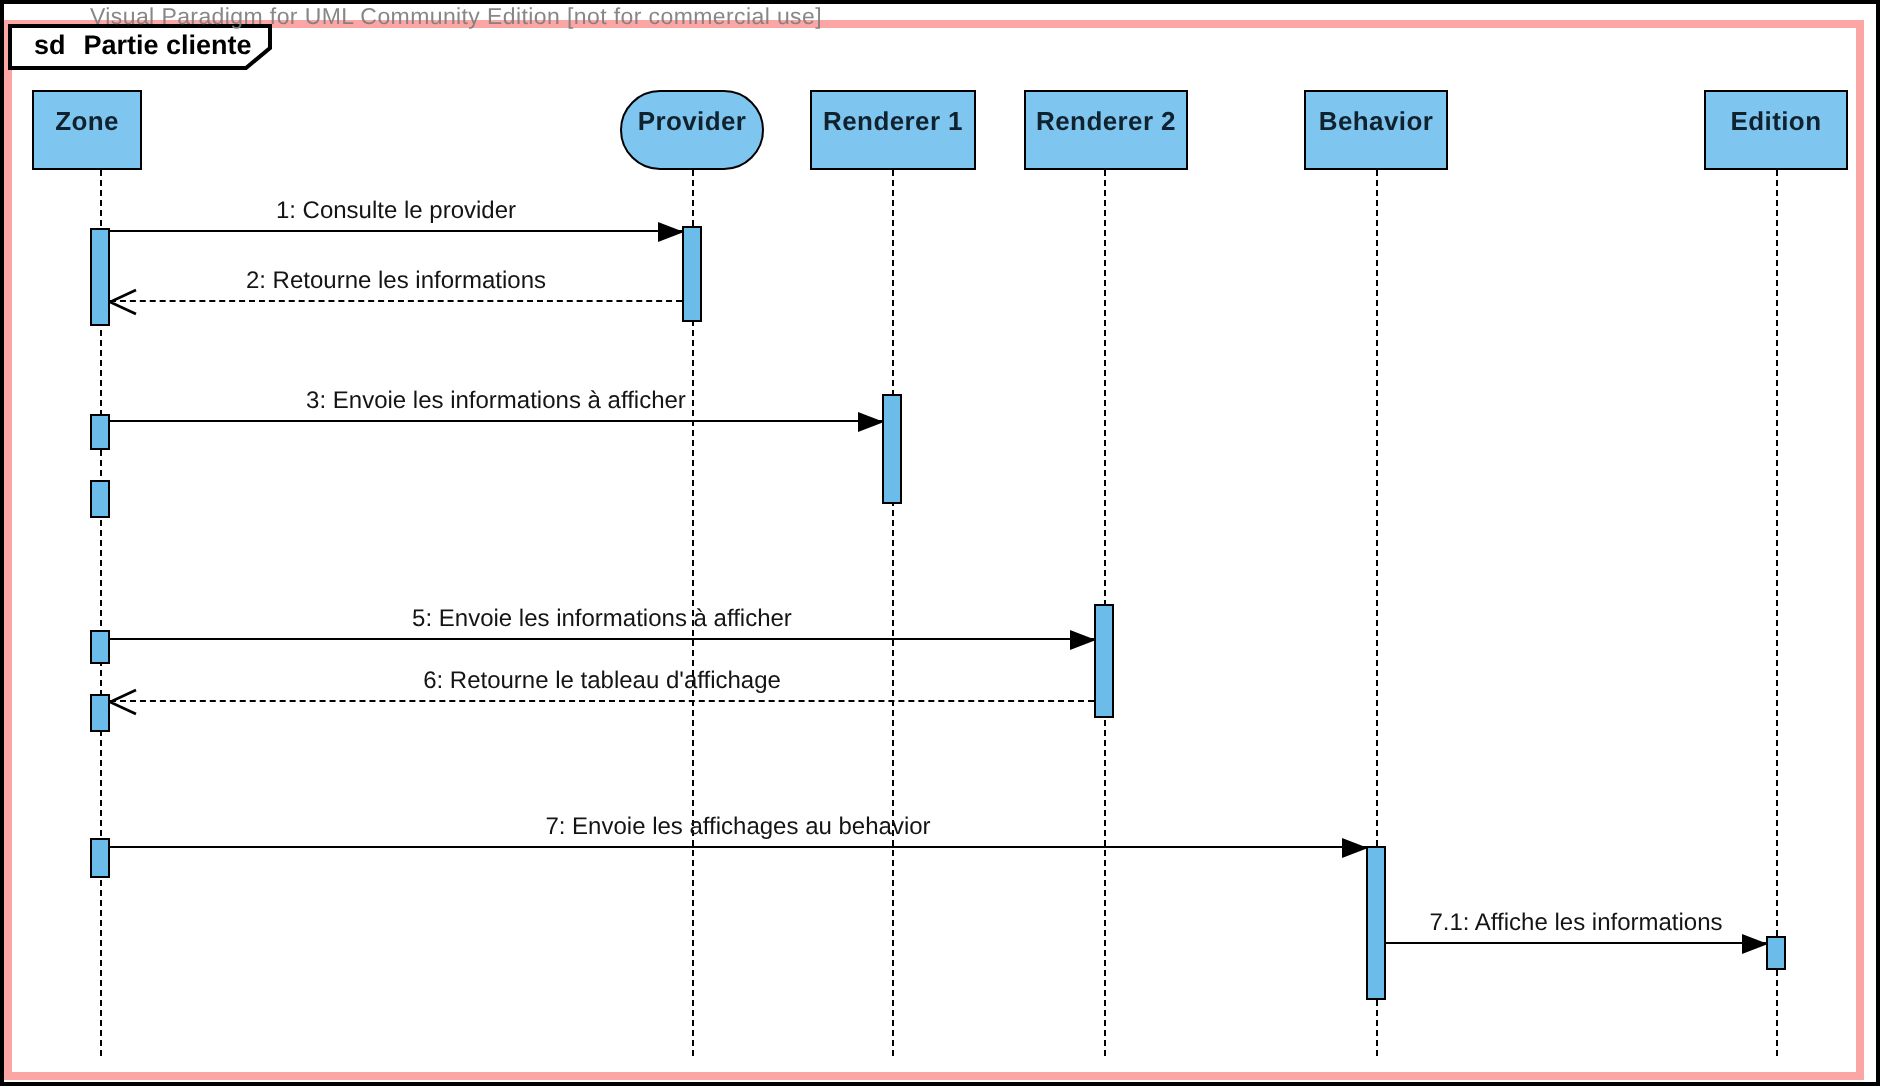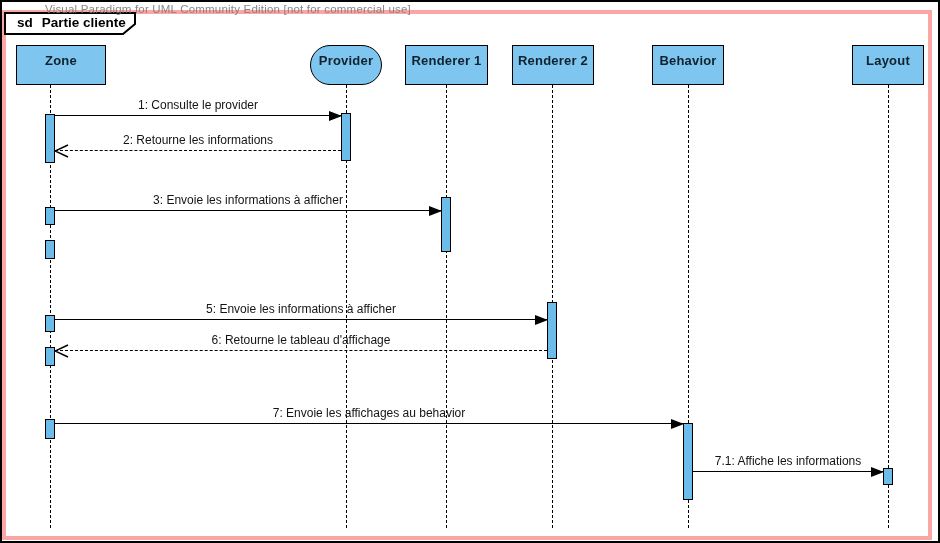--- a/index.html
+++ b/index.html
@@ -79,37 +79,37 @@
 
   <div class="watermark">Visual Paradigm for UML Community Edition [not for commercial use]</div>
 
   <div class="lifeline-line" style="left:48px;"></div>
   <div class="lifeline-line" style="left:344px;"></div>
   <div class="lifeline-line" style="left:444px;"></div>
   <div class="lifeline-line" style="left:550px;"></div>
   <div class="lifeline-line" style="left:686px;"></div>
   <div class="lifeline-line" style="left:886px;"></div>
 
-  <div class="head" style="left:14px;  width:90px;">
+  <div class="head" style="left:14px;  width:55px;">
       <span>Zone</span>
     </div>
   <div class="head" style="left:308px; width:72px;border-radius:20px;">
       <span>Provider</span>
     </div>
   <div class="head" style="left:403px; width:83px;">
       <span>Renderer 1</span>
     </div>
   <div class="head" style="left:510px; width:82px;">
       <span>Renderer 2</span>
     </div>
   <div class="head" style="left:650px; width:72px;">
       <span>Behavior</span>
     </div>
   <div class="head" style="left:850px; width:72px;">
-      <span>Layout</span>
+      <span>Edition</span>
     </div>
 
   <div class="activation" style="left:43px; top:112px; height:49px;"></div>
   <div class="activation" style="left:43px; top:205px; height:18px;"></div>
   <div class="activation" style="left:43px; top:238px; height:19px;"></div>
   <div class="activation" style="left:43px; top:313px; height:17px;"></div>
   <div class="activation" style="left:43px; top:345px; height:19px;"></div>
   <div class="activation" style="left:43px; top:417px; height:20px;"></div>
 
   <div class="activation" style="left:339px; top:111px; height:48px;"></div>

